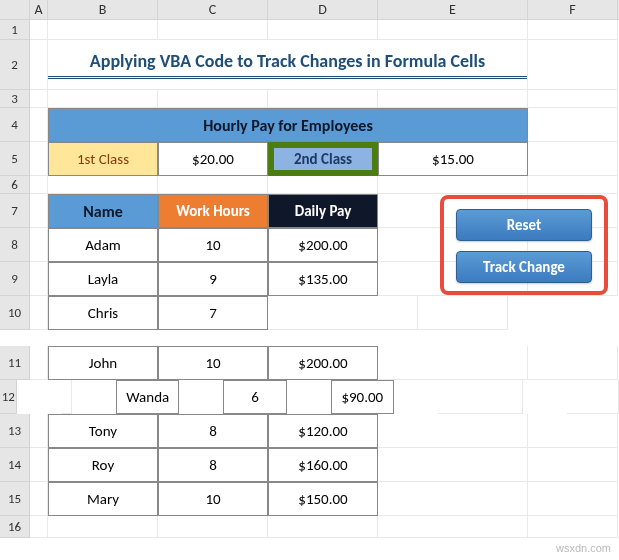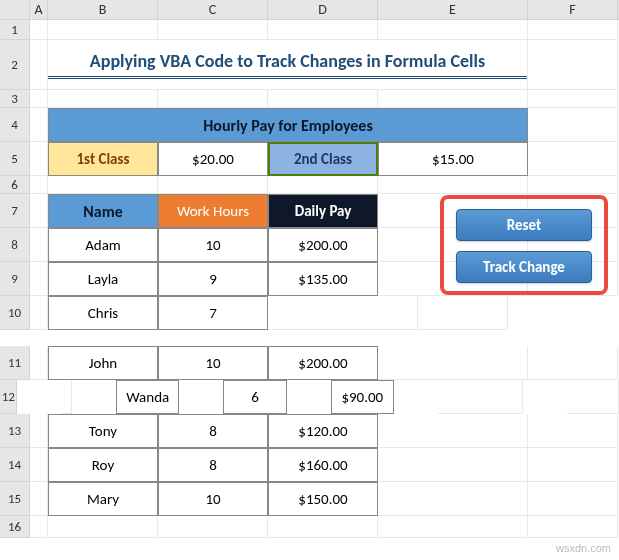--- a/index.html
+++ b/index.html
@@ -74,44 +74,44 @@
     .th-blue {
       background: #5b9bd5;
       color: #0f172a;
       font-weight: bold;
       border: 1px solid #888;
       font-size: 16px;
     }
     .th-orange {
       background: #ed7d31;
       color: #fff;
-      font-weight: normal;
+      font-weight: bold;
       border: 1px solid #888;
     }
     .th-green {
       background: #0f172a;
       color: #fff;
       font-weight: bold;
       border: 1px solid #888;
     }
     .td {
       border: 1px solid #888;
       background: #fff;
     }
     .yellow-bg {
       background: #ffe699;
-      font-weight: bold;
+      font-weight: normal;
       color: #843c0b;
       border: 1px solid #888;
     }
     .blue-bg {
       background: #8db3e2;
       font-weight: bold;
       color: #1f3864;
-      border: 2px solid #4d7c0f;
+      border: 6px solid #4d7c0f;
     }
 
     .button-box {
       position: absolute;
       border: 4px solid #e84c3d;
       border-radius: 8px;
       padding: 10px 12px;
       background: rgba(255,255,255,0);
       left: 440px;
       top: 195px;

